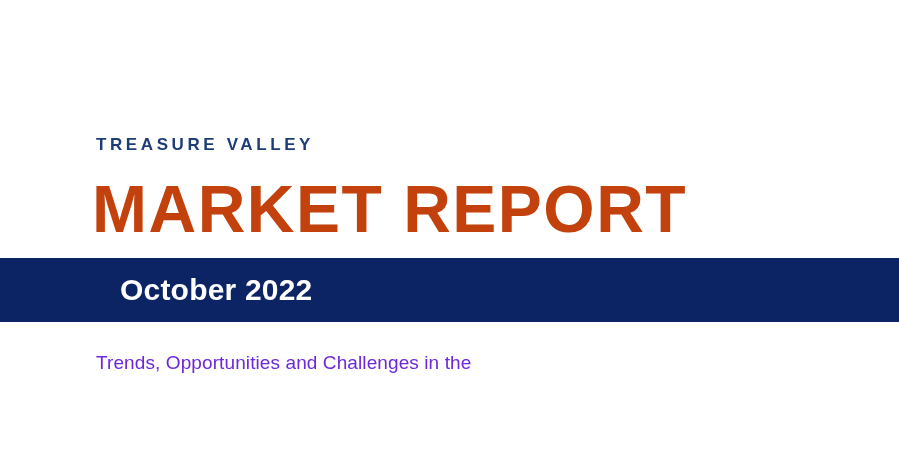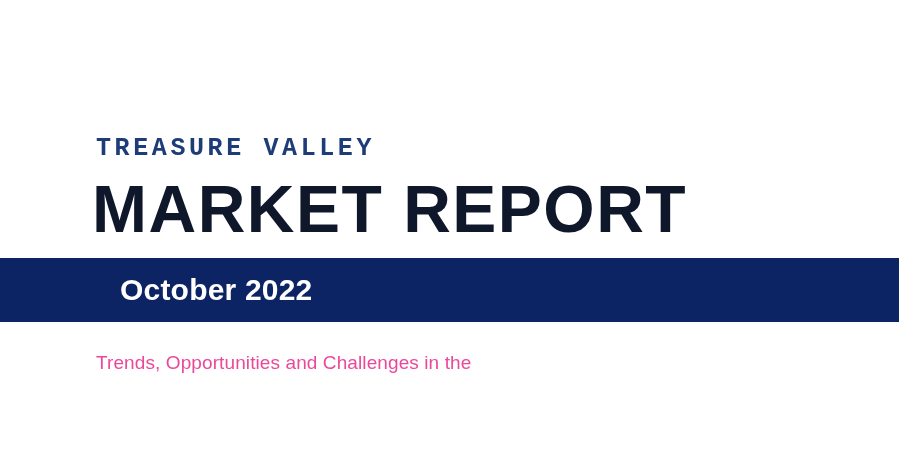--- a/index.html
+++ b/index.html
@@ -19,38 +19,37 @@
     position: absolute;
     inset: 0;
     background: #ffffff;
   }
 
   
   .kicker {
     position: absolute;
     left: 96px;
     top: 136px;
-    font-size: 25px;
+    font-size: 17px;
     font-weight: 700;
     letter-spacing: 3.6px;
     color: #1d3c78;
     line-height: 1;
     white-space: nowrap;
-    font-family: Liberation Mono, monospace;
   }
 
   
   .main-title {
     position: absolute;
     left: 92px;
     top: 176px;
     font-size: 66px;
     font-weight: 700;
     letter-spacing: 1.5px;
-    color: #0f172a;
+    color: #c2410c;
     line-height: 1;
     white-space: nowrap;
   }
 
   
   .date-banner {
     position: absolute;
     left: 0;
     top: 258px;
     width: 899px;
@@ -70,21 +69,21 @@
     white-space: nowrap;
   }
 
   
   .subtitle {
     position: absolute;
     left: 96px;
     top: 350px;
     font-size: 19px;
     font-weight: 400;
-    color: #ec4899;
+    color: #6d28d9;
     line-height: 26px;
     letter-spacing: 0.1px;
   }
   .subtitle-line {
     display: block;
     white-space: nowrap;
   }
 </style>
 </head>
 <body>

